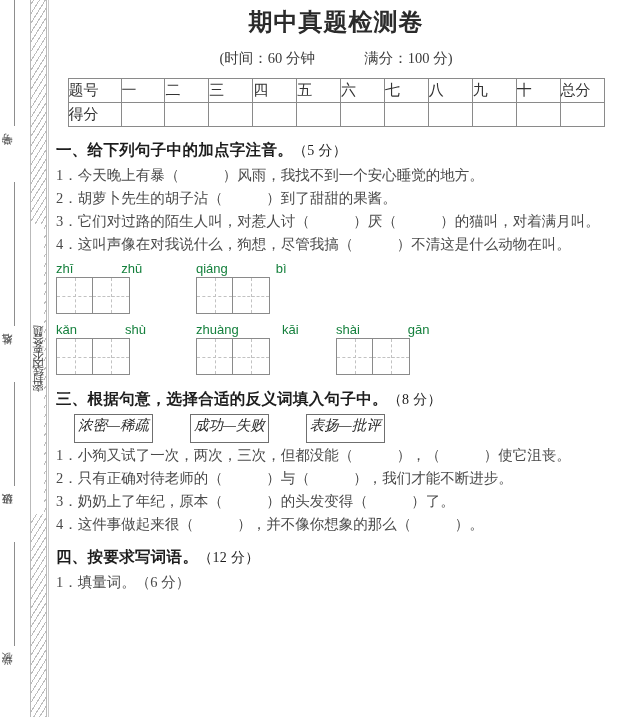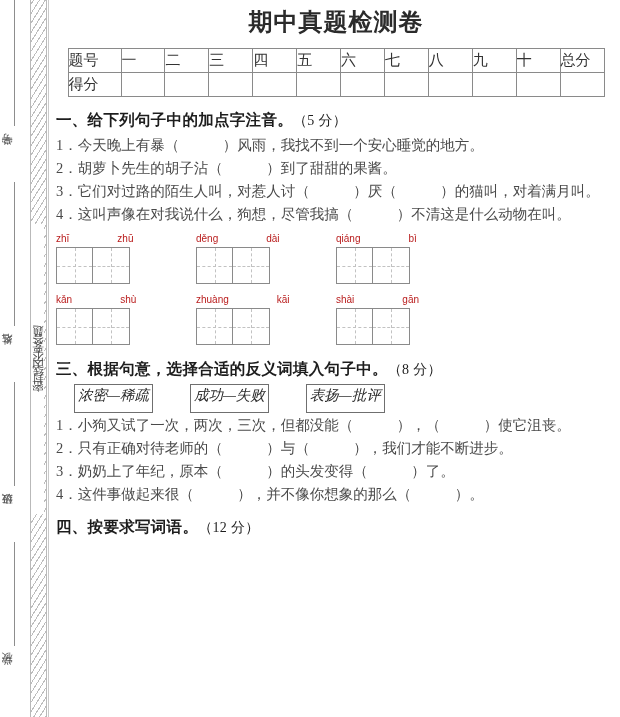--- a/index.html
+++ b/index.html
@@ -154,22 +154,22 @@
   }
 
   
   .pinyin-row {
     display: flex;
     margin-top: 4px;
   }
   .pinyin-group { margin-right: 0; }
   .pinyin-text {
     font-family: "Liberation Sans", sans-serif;
-    font-size: 10px;
-    color: #b91c1c;
+    font-size: 13px;
+    color: #15803d;
     height: 17px;
     line-height: 17px;
     display: flex;
     width: 76px;
     gap: 48px;
   }
   .pinyin-text span {
     width: 38px;
     text-align: center;
     white-space: nowrap;
@@ -233,20 +233,25 @@
   <div id="hatch-band"></div>
   <div id="hatch-gap"></div>
   <div id="seal-vertical-text">密封线内不要答题</div>
   <div id="outer-rule"></div>
 </div>
 
 <div id="sheet">
 
   <div id="paper-title">期中真题检测卷</div>
 
+  <div id="paper-subtitle">
+    <span>(时间：60 分钟</span>
+    <span class="gap"></span>
+    <span>满分：100 分)</span>
+  </div>
 
   <div id="score-table-wrap">
     <table id="score-table">
       <tbody>
           <tr>
         <td class="rowhead">题号</td>
         <td>一</td>
         <td>二</td>
         <td>三</td>
         <td>四</td>
@@ -289,30 +294,20 @@
     <div class="pinyin-group" style="margin-right:64px;">
       <div class="pinyin-text">
         <span>zhī</span>
         <span>zhū</span>
       </div>
       <div class="tzg">
         <div class="cell"></div>
         <div class="cell"></div>
       </div>
     </div>
-    <div class="pinyin-group" style="margin-right:64px;">
-      <div class="pinyin-text">
-        <span>děng</span>
-        <span>dài</span>
-      </div>
-      <div class="tzg">
-        <div class="cell"></div>
-        <div class="cell"></div>
-      </div>
-    </div>
     <div class="pinyin-group">
       <div class="pinyin-text">
         <span>qiáng</span>
         <span>bì</span>
       </div>
       <div class="tzg">
         <div class="cell"></div>
         <div class="cell"></div>
       </div>
     </div>
@@ -362,14 +357,15 @@
   </div>
 
   <p class="q-line">1．小狗又试了一次，两次，三次，但都没能（　　　），（　　　）使它沮丧。</p>
   <p class="q-line">2．只有正确对待老师的（　　　）与（　　　），我们才能不断进步。</p>
   <p class="q-line">3．奶奶上了年纪，原本（　　　）的头发变得（　　　）了。</p>
   <p class="q-line">4．这件事做起来很（　　　），并不像你想象的那么（　　　）。</p>
 
   <div class="section-head" style="margin-top:11px;">
     <span>四、按要求写词语。</span><span class="pts">（12 分）</span>
   </div>
+  <p class="q-line">1．填量词。（6 分）</p>
 
 </div>
 
 </body></html>

